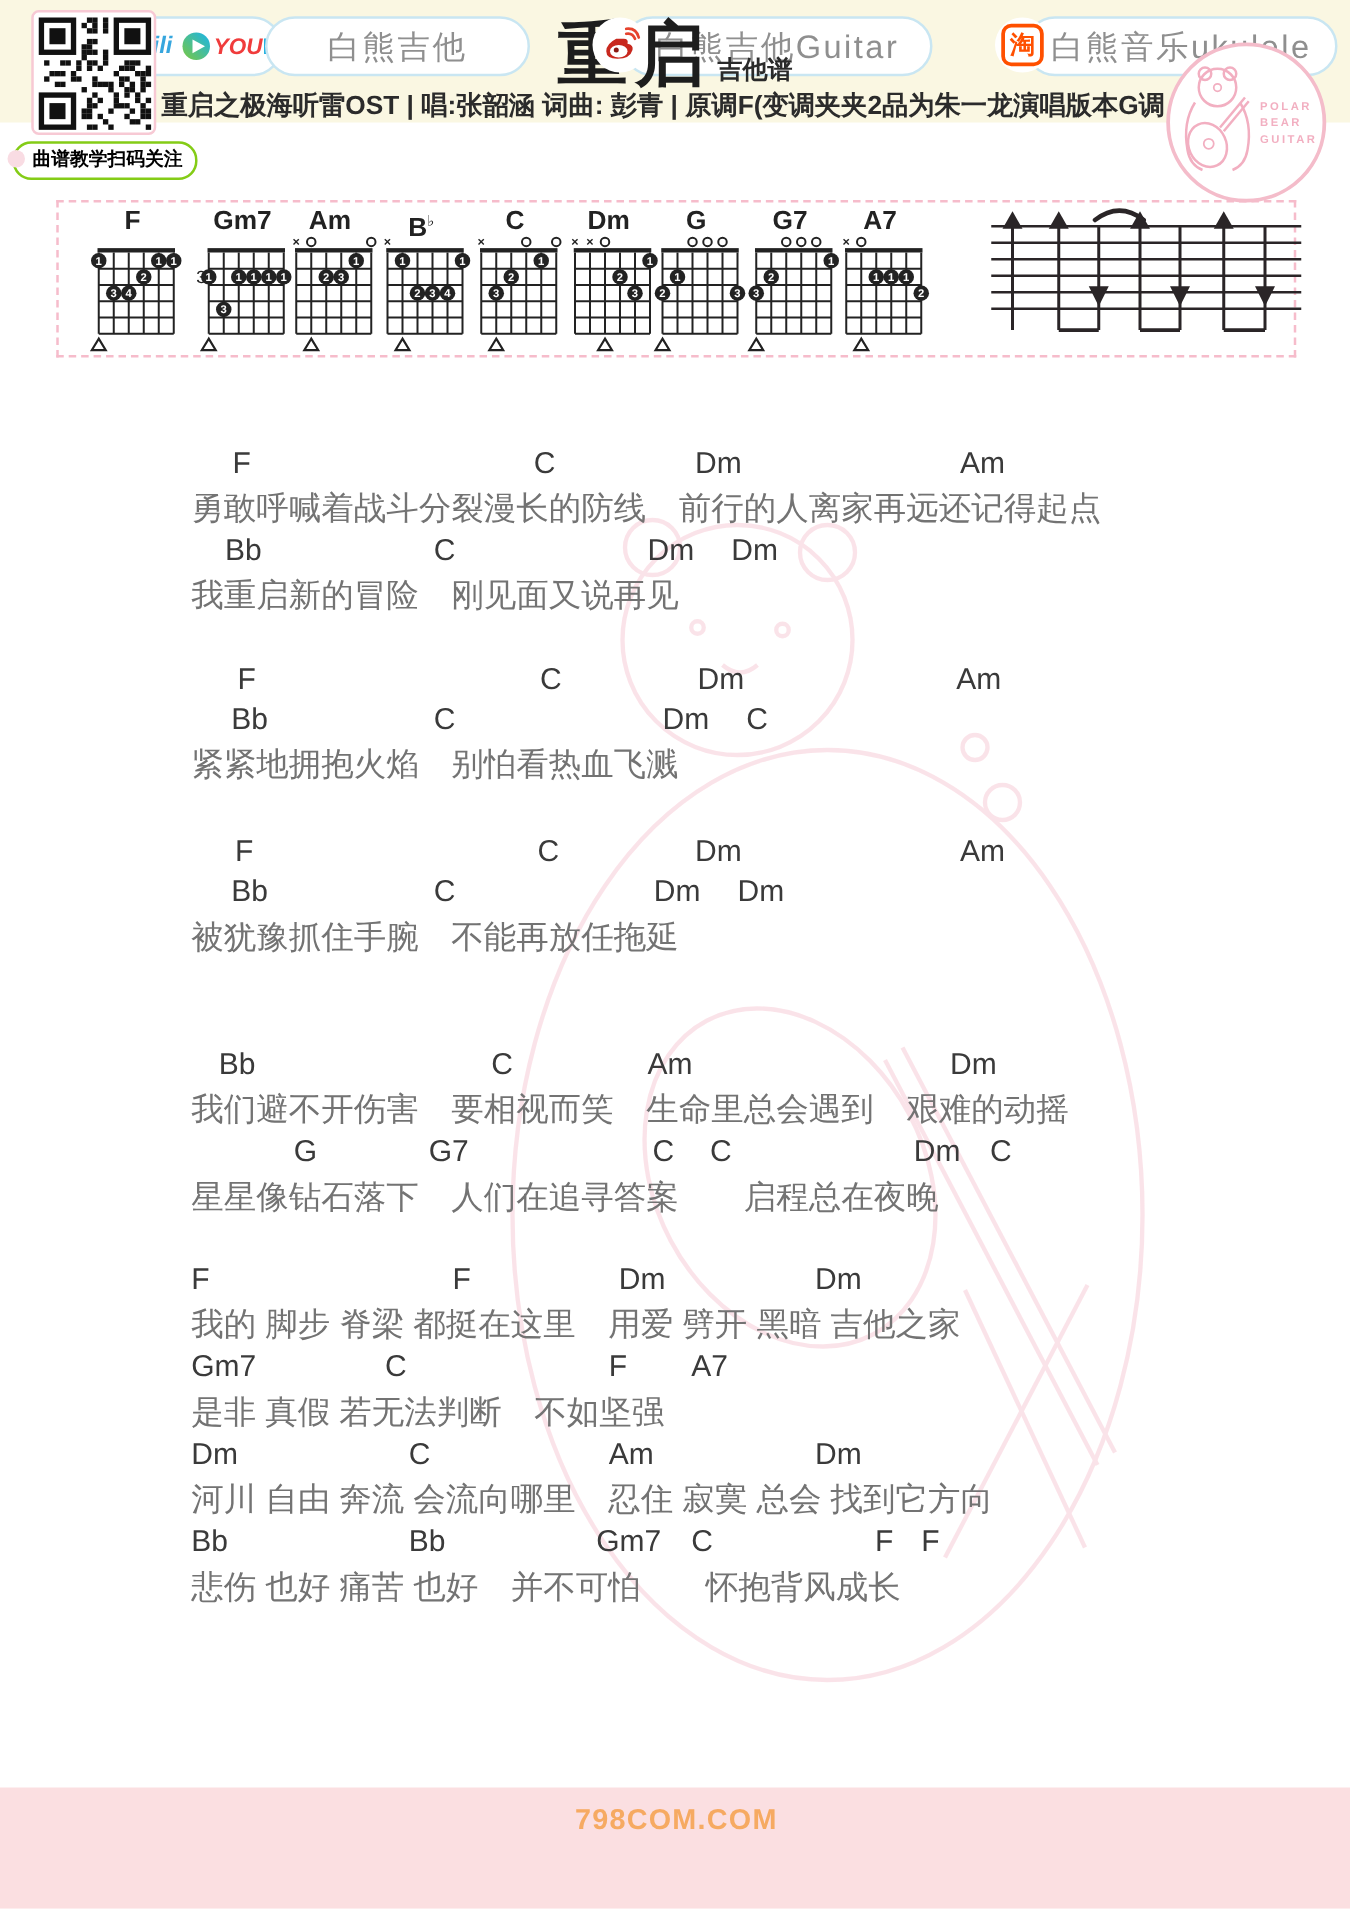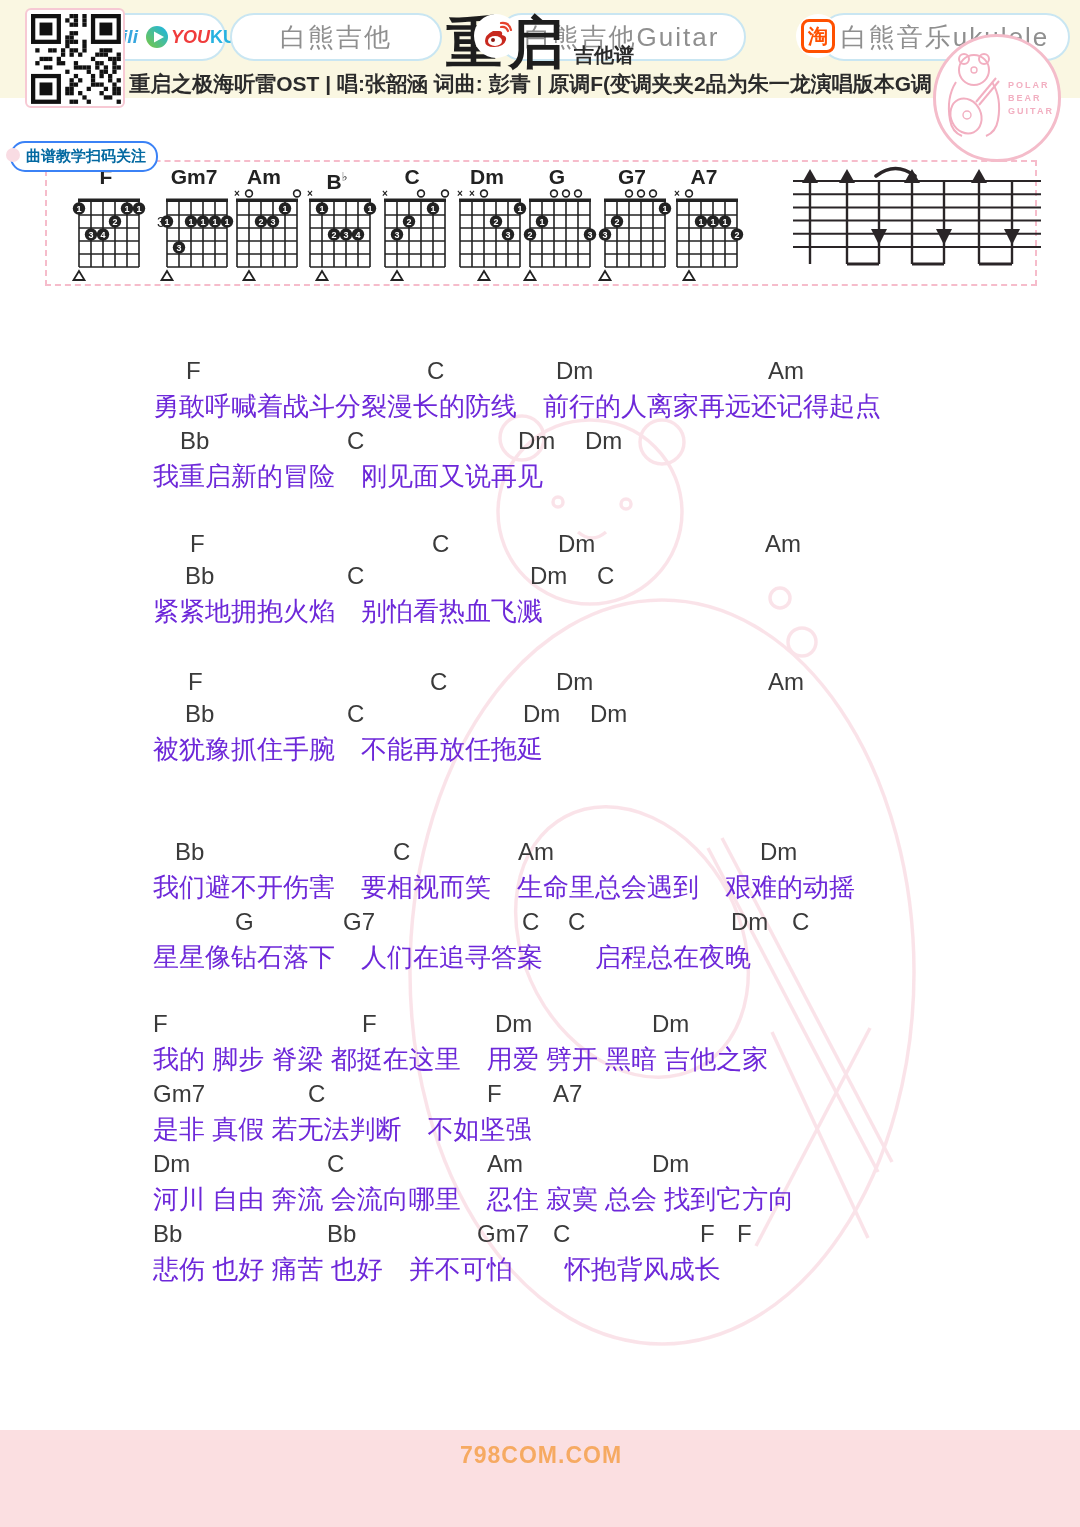--- a/index.html
+++ b/index.html
@@ -5,22 +5,22 @@
   html,body{margin:0;padding:0;}
   body{
     width:1080px;height:1527px;position:relative;background:#ffffff;overflow:hidden;
     font-family:"Liberation Sans","DejaVu Sans",sans-serif;color:#333;
   }
   
   .header-band{position:absolute;left:0;top:0;width:1080px;height:98px;background:#FAF7E2;}
   .qr-box{position:absolute;left:25px;top:8px;width:100px;height:100px;background:#fff;
     border:2px solid #F7C9D4;border-radius:6px;box-sizing:border-box;overflow:hidden;z-index:3;}
   .qr-badge{position:absolute;left:10px;top:113px;height:27px;line-height:25px;padding:0 10px 0 14px;
-    background:#fff;border:2px solid #3b82f6;border-radius:15px;font-size:15px;font-weight:bold;
-    color:#0369a1;z-index:3;margin-top:28px;}
+    background:#fff;border:2px solid #84cc16;border-radius:15px;font-size:15px;font-weight:bold;
+    color:#000000;z-index:3;}
   .qr-badge::before{content:"";position:absolute;left:-6px;top:5px;width:14px;height:14px;border-radius:50%;
     background:#F9DCE3;}
   .title-wrap{position:absolute;left:0;top:6px;width:1080px;text-align:center;z-index:2;}
   .main-title{font-size:56px;font-weight:800;color:#1d1d1d;letter-spacing:6px;}
   .title-suffix{font-size:20px;font-weight:700;color:#2a2a2a;margin-left:4px;}
   .subtitle{position:absolute;left:0;top:70px;width:1080px;text-align:center;font-size:21px;
     font-weight:700;color:#2b2b2b;z-index:2;}
   .logo-circle{position:absolute;left:933px;top:34px;width:128px;height:128px;border-radius:50%;
     background:#fff;border:3px solid #F4BCCA;box-sizing:border-box;z-index:4;
     display:flex;align-items:center;justify-content:center;gap:2px;}
@@ -29,21 +29,21 @@
   .chord-panel{position:absolute;left:45px;top:160px;width:992px;height:126px;
     border:2px dashed #F6BCCB;box-sizing:border-box;z-index:2;background:transparent;}
   .chord-diagram{position:absolute;top:4px;width:88px;text-align:center;}
   .chord-name{font-size:21px;font-weight:bold;color:#222;height:22px;line-height:22px;}
   .chord-name sup{font-size:12px;}
   .strum-wrap{position:absolute;left:740px;top:4px;width:260px;height:114px;}
   
   .lyric-block{position:absolute;left:153px;width:870px;z-index:2;}
   .chord-row{position:relative;height:32px;}
   .chord-row span{position:absolute;top:0;font-size:24px;font-weight:500;color:#3a3a3a;}
-  .lyric-row{height:38px;font-size:26px;line-height:34px;color:#6d28d9;white-space:pre;}
+  .lyric-row{height:38px;font-size:26px;line-height:34px;color:#737373;white-space:pre;}
   
   .bear-watermark{position:absolute;left:400px;top:380px;z-index:0;opacity:.6;}
   
   .footer-band{position:absolute;left:0;top:1430px;width:1080px;height:97px;background:#FBDFE1;z-index:1;}
   .pill{position:absolute;top:13px;height:48px;background:#fff;border:2px solid #C9E6F2;
     border-radius:26px;box-sizing:border-box;display:flex;align-items:center;justify-content:center;}
   .pill-label{font-size:26px;color:#8f8f8f;letter-spacing:2px;}
   .icon-circle{position:absolute;top:14px;width:44px;height:44px;border-radius:50%;background:#fff;
     display:flex;align-items:center;justify-content:center;z-index:3;}
   .taobao-inner{border:3px solid #FF5000;border-radius:8px;width:28px;height:28px;line-height:28px;
@@ -600,21 +600,21 @@
       </linearGradient>
         </defs>
       <circle cx="12" cy="12" r="11" fill="url(#ykg)"></circle>
       <polygon points="9,6.5 19,12 9,17.5" fill="#fff"></polygon>
     </svg>
   </span>
   <span class="youku-you">YOU</span>
     <span class="youku-ku">KU</span>
 </div>
 
-<div class="pill" style="left:230px;width:212px;">
+<div class="pill" style="left:212px;width:212px;">
   <span class="pill-label">白熊吉他</span>
 </div>
 
 <div class="icon-circle" style="left:474px;">
   <svg width="34" height="34" viewBox="0 0 34 34">
     <path d="M14 12 Q6 16 6 22 Q6 28 15 28 Q25 28 27 21 Q28 17 23 16 Q24 12 20 12 Q17 12 14 12Z" fill="#C8281E"></path>
     <ellipse cx="16" cy="22" rx="7" ry="5" fill="#fff"></ellipse>
     <circle cx="14" cy="21" r="2" fill="#8B1A13"></circle>
     <path d="M22 8 Q27 7 29 12" stroke="#E6432E" stroke-width="2.2" fill="none" stroke-linecap="round"></path>
     <path d="M22 4 Q30 3 32 11" stroke="#E6432E" stroke-width="2.2" fill="none" stroke-linecap="round"></path>

